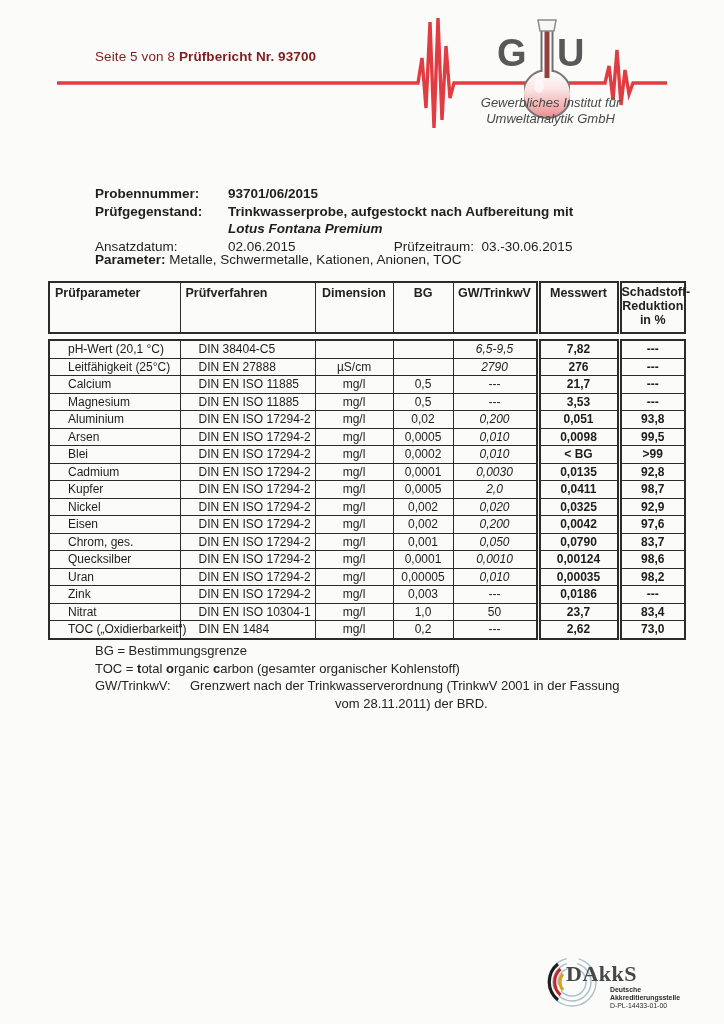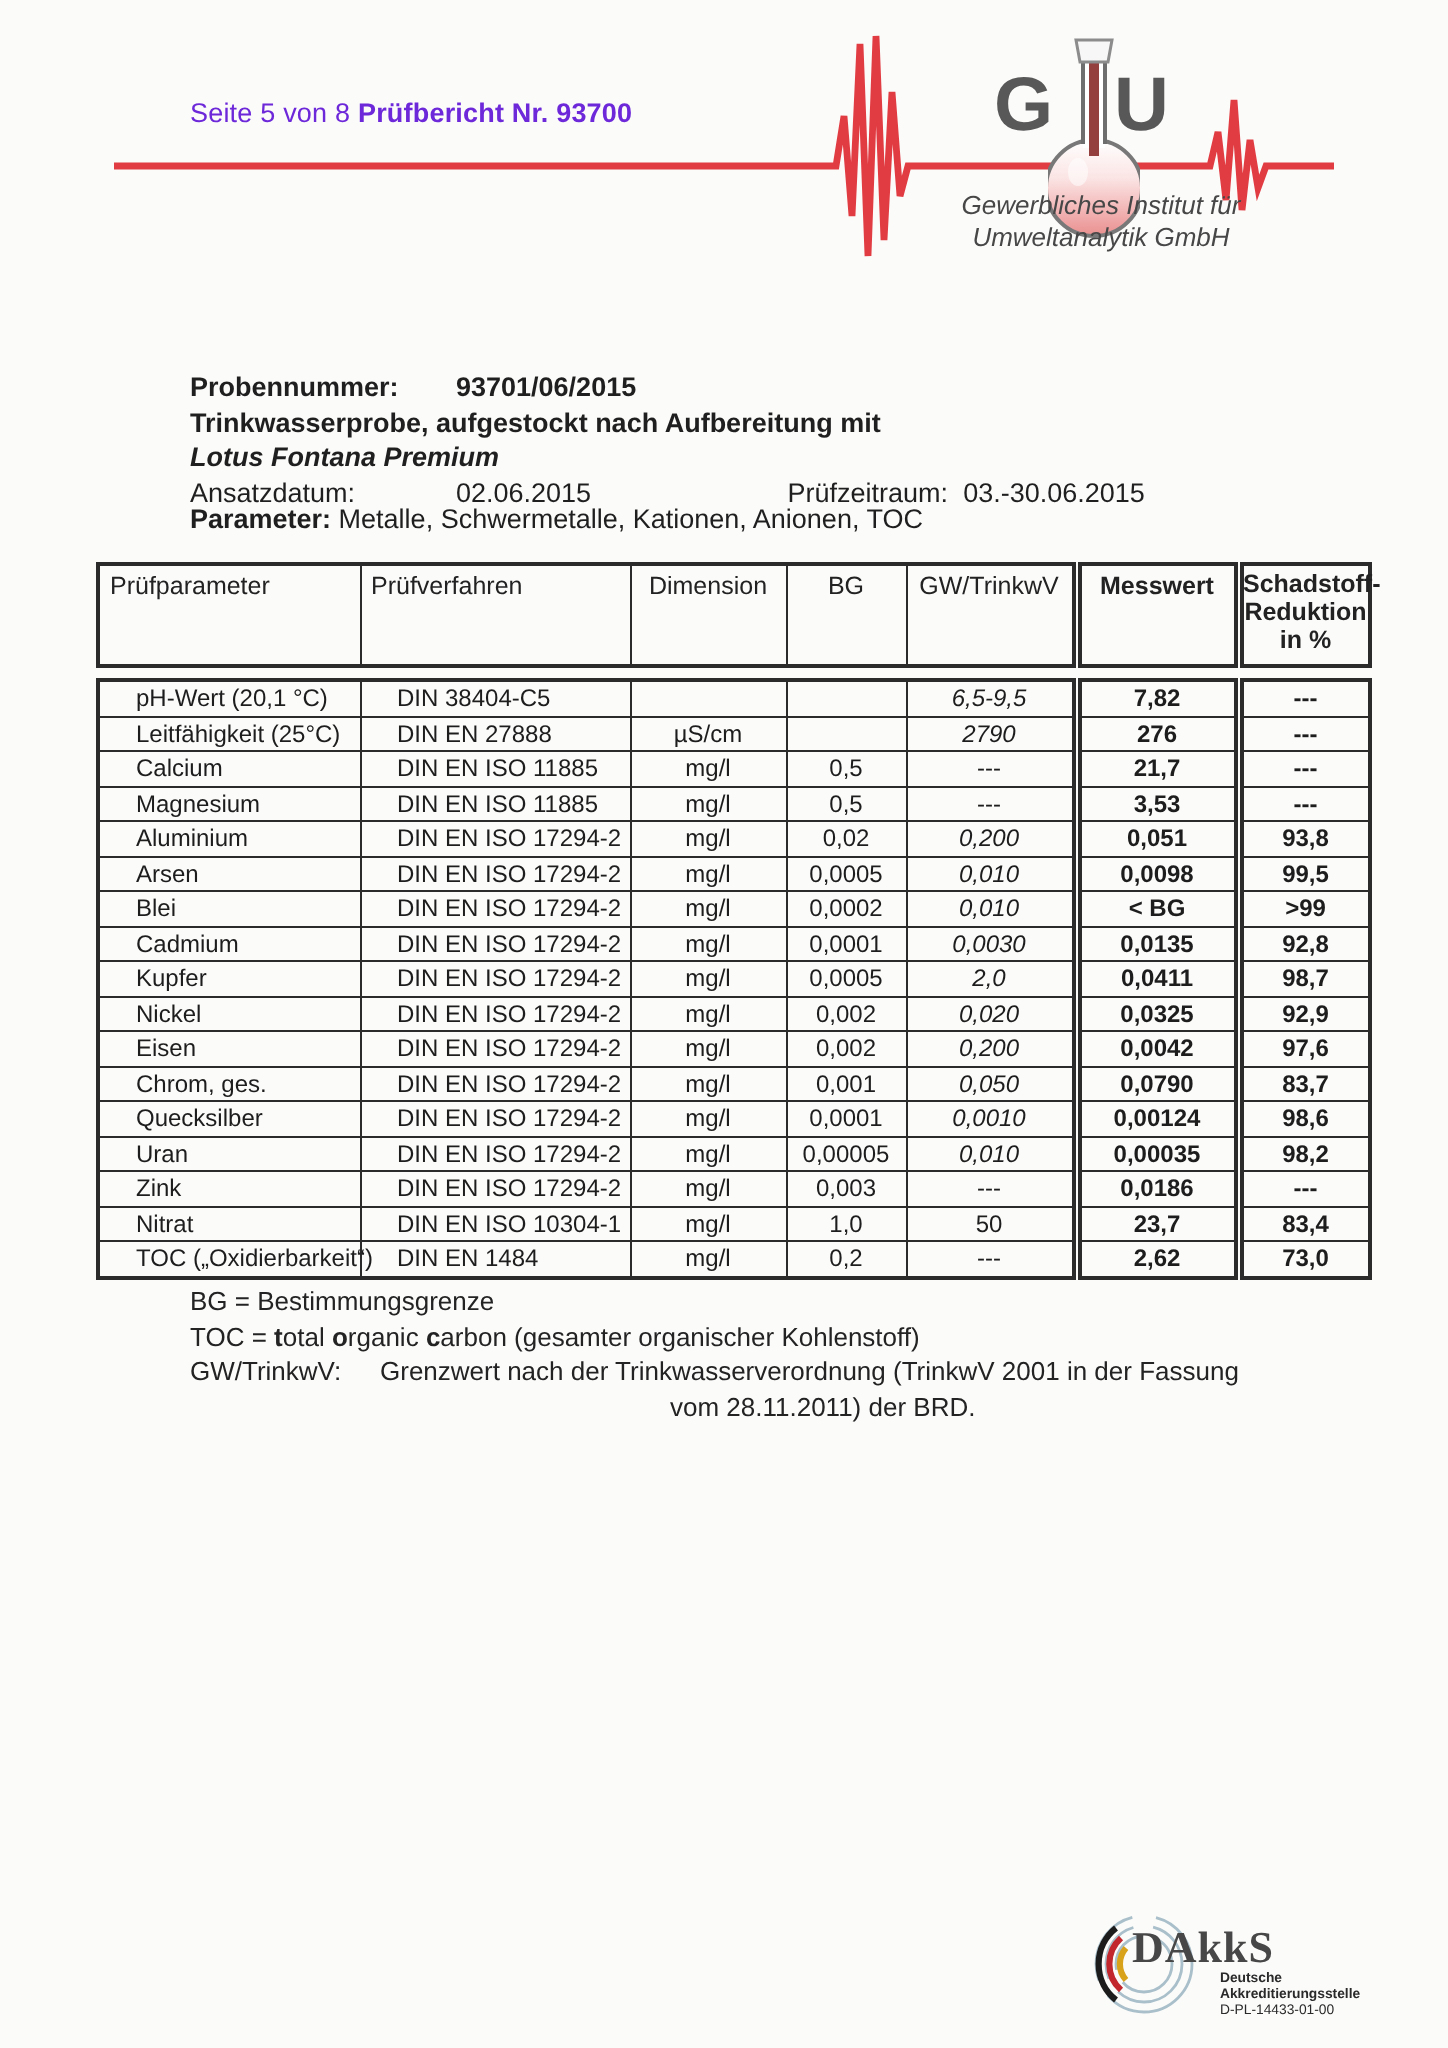--- a/index.html
+++ b/index.html
@@ -4,21 +4,21 @@
 <style>
   html,body{margin:0;padding:0;}
   body{
     width:724px;height:1024px;position:relative;overflow:hidden;
     background:#fbfbfa;color:#1f1f1f;
     font-family:"Liberation Sans", sans-serif;
   }
   .abs{position:absolute;}
 
   
-  .hdr-line{left:95px;top:49px;font-size:13.5px;letter-spacing:.1px;color:#6d28d9;}
+  .hdr-line{left:95px;top:49px;font-size:13.5px;letter-spacing:.1px;color:#7f1d1d;}
   .hdr-line b{font-weight:700;}
   .ekg{left:55px;top:8px;z-index:1;}
   .logo{left:455px;top:18px;width:175px;height:115px;z-index:2;}
   .logo .letter{position:absolute;top:16px;font-size:38px;font-weight:700;color:#585858;line-height:38px;}
   .logo .g{left:42px;}
   .logo .u{left:102px;}
   .logo .flask{position:absolute;left:69px;top:0;}
   .logo-text{position:absolute;left:16px;right:0;top:77px;text-align:center;
     font-style:italic;font-size:13px;line-height:15.5px;color:#474747;}
 
@@ -32,21 +32,21 @@
   .param-line{left:95px;top:252px;font-size:13.5px;}
 
   
   .tablewrap{left:48px;top:281px;width:636px;}
   table{border-collapse:collapse;table-layout:fixed;width:636px;}
   col.c1{width:131px}col.c2{width:135px}col.c3{width:78px}col.c4{width:60px}
   col.c5{width:85px}col.c6{width:81px}col.c7{width:66px}
   .thead{border:2px solid #2b2b2b;}
   .thead th{
     border:1px solid #2b2b2b;vertical-align:top;text-align:left;
-    font-size:12.5px;font-weight:400;padding:3px 0 0 5px;height:46px;color:#222;
+    font-size:12.5px;font-weight:700;padding:3px 0 0 5px;height:46px;color:#222;
   }
   .thead th.ctr{text-align:center;padding-left:0;}
   .thead th.bold{font-weight:700;}
   .thead th.multi{line-height:14px;padding-top:2px;}
   .tbody{border:2px solid #2b2b2b;margin-top:5px;}
   .tbody td{
     border:1px solid #2b2b2b;font-size:12px;height:16.5px;
     padding:0 3px;vertical-align:middle;color:#1d1d1d;white-space:nowrap;
   }
   .tbody td.c-param,.tbody td.c-verf{text-align:left;padding-left:18px;}
@@ -106,20 +106,21 @@
       <div>Umweltanalytik GmbH</div>
     </div>
   </div>
 
   <div class="abs info">
     <div class="info-row">
       <span class="info-label b">Probennummer:</span>
       <span class="b">93701/06/2015</span>
     </div>
     <div class="info-row">
+      <span class="info-label b">Prüfgegenstand:</span>
       <span>
         <span class="b">Trinkwasserprobe, aufgestockt nach Aufbereitung mit</span><br>
         <span class="bi">Lotus Fontana Premium</span>
       </span>
     </div>
     <div class="info-row">
       <span class="info-label">Ansatzdatum:</span>
       <span>
         <span class="date-col">02.06.2015</span>
         <span>Prüfzeitraum:</span>&nbsp;

